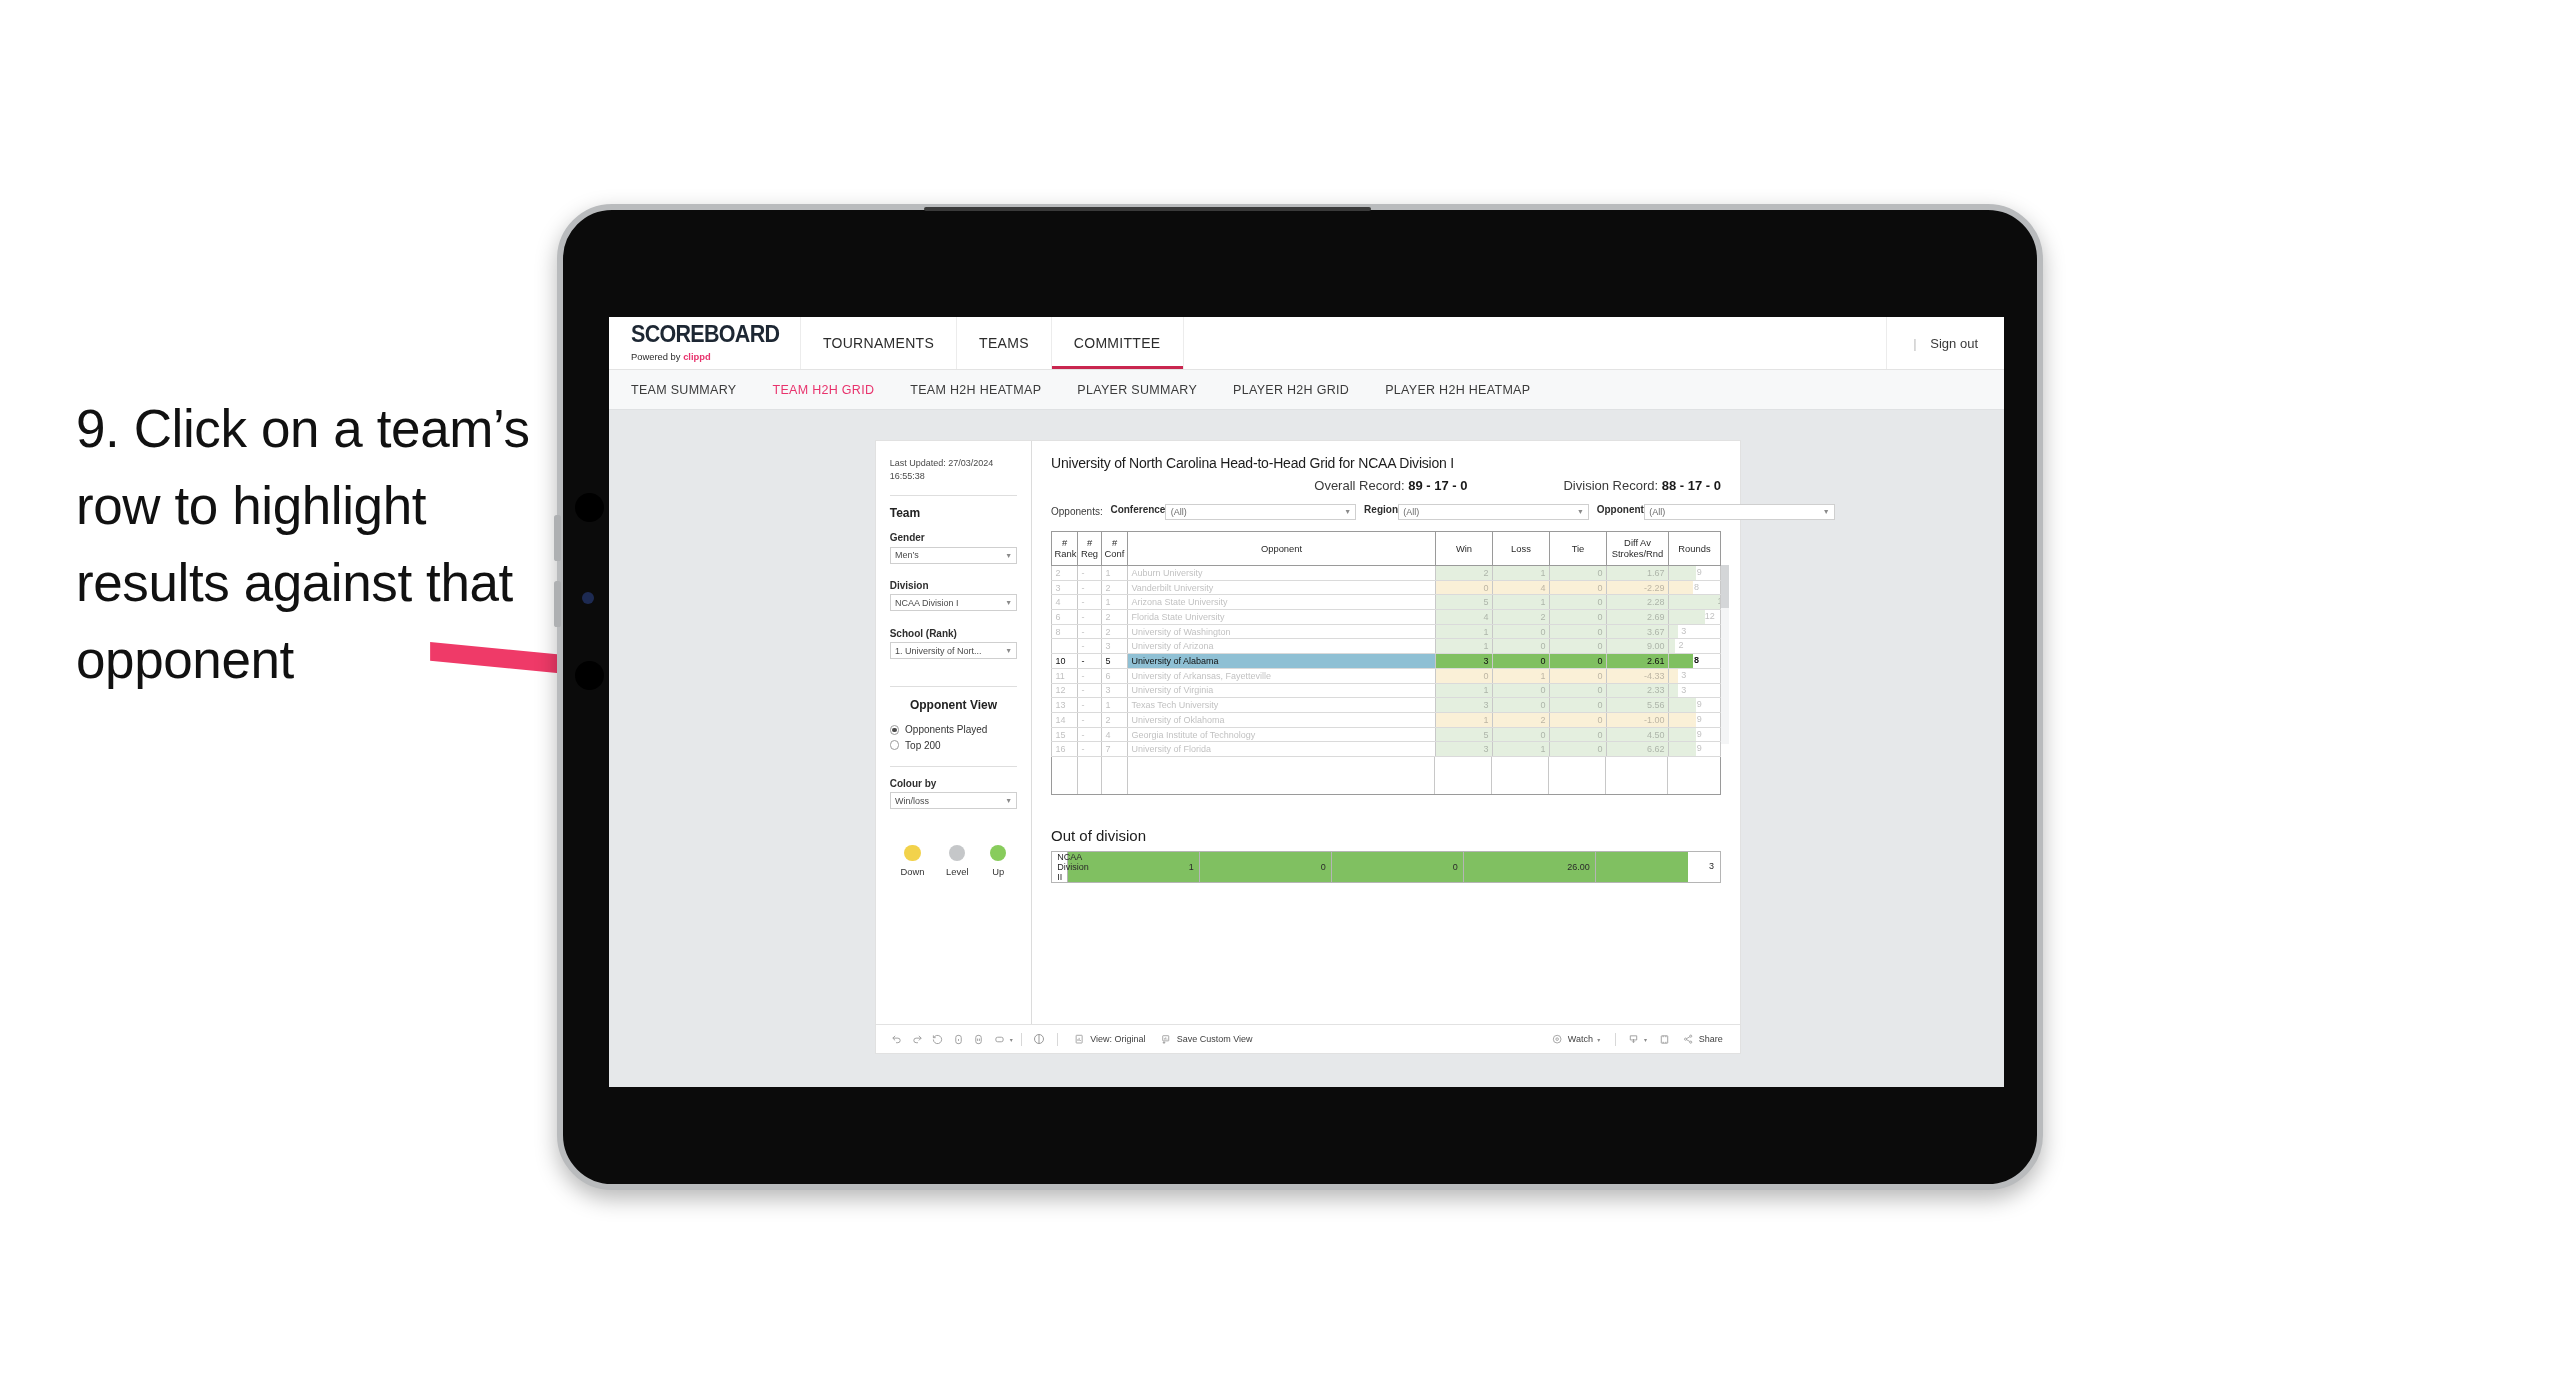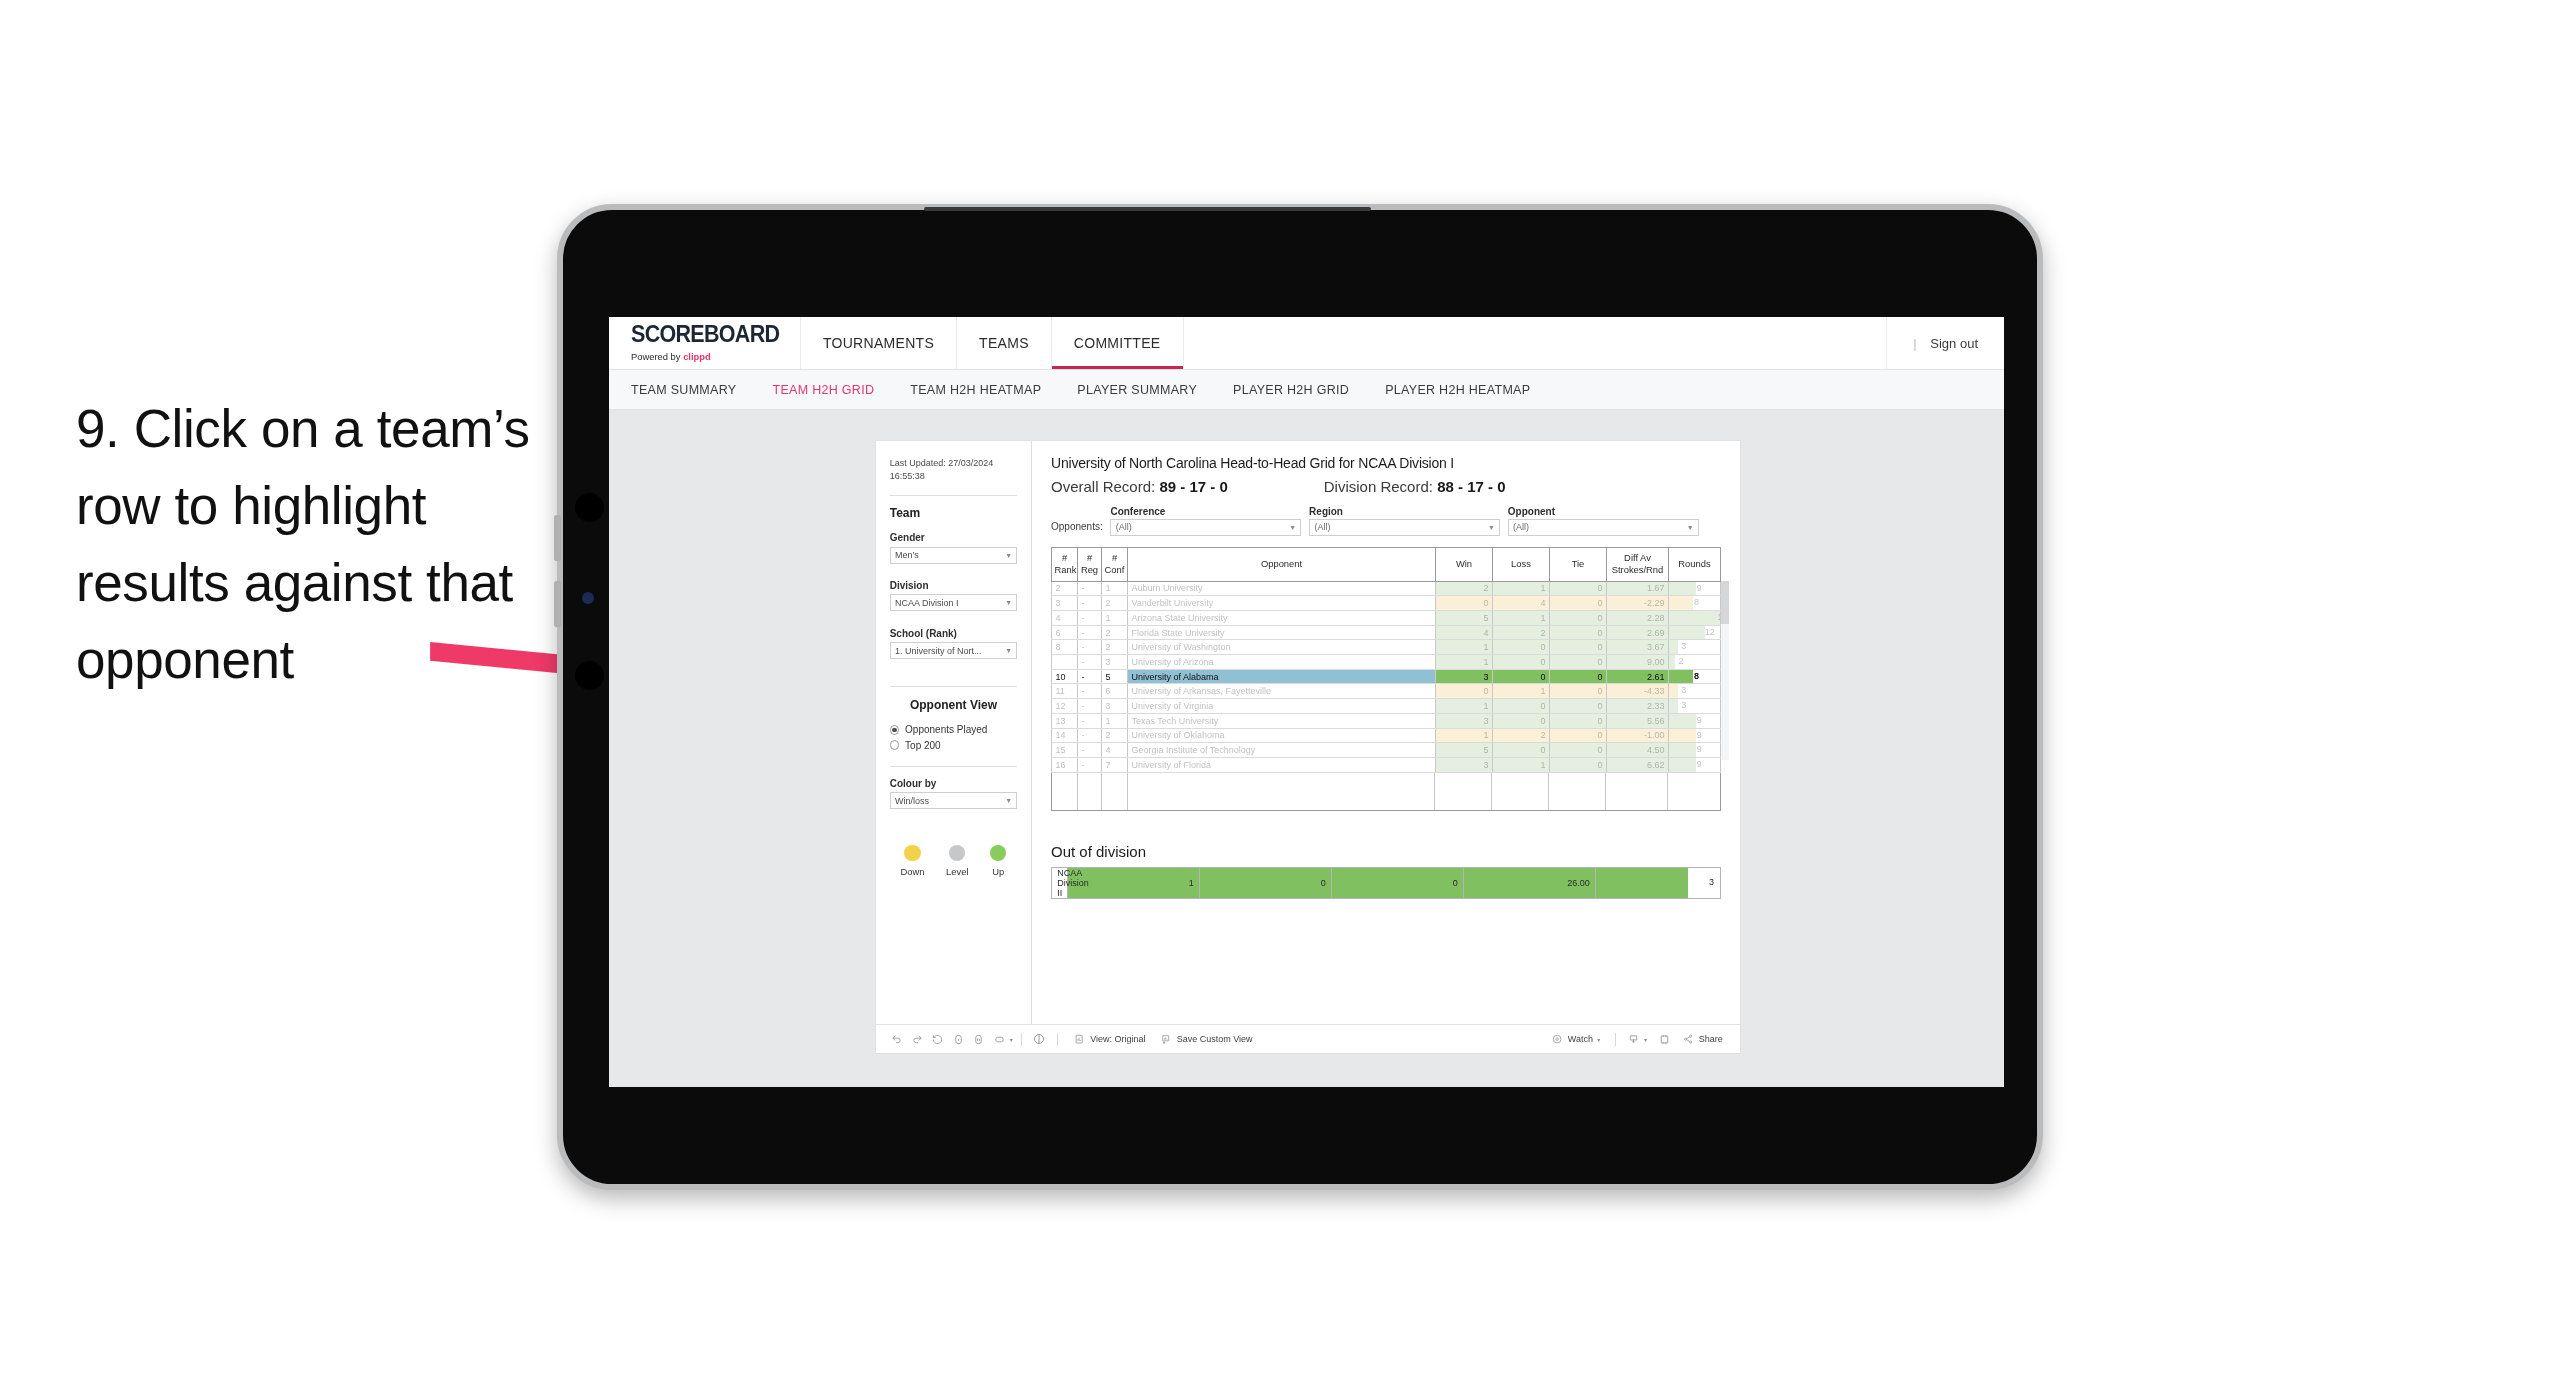--- a/index.html
+++ b/index.html
@@ -161,26 +161,26 @@
   }
   .radio.on::after { content:""; width:4.3px; height:4.3px; border-radius:50%; background:#4a4a4a; }
   #legend { display: flex; justify-content: space-around; margin-top: 19px; }
   .legend-item { display: flex; flex-direction: column; align-items: center; gap: 5.2px; }
   .legend-dot { width: 16.3px; height: 16.3px; border-radius: 50%; }
   .legend-label { font-size: 9.4px; color: #333; }
 
   
   #main { flex: 1; padding: 13.7px 19px 0 19px; min-width: 0; position: relative; }
   #title { font-size: 14px; color: #1c1c1c; letter-spacing: -0.2px; }
-  #records { display: flex; margin-top: 7.7px; font-size: 15px; color: #3a3a3a; }
+  #records { display: flex; margin-top: 7.7px; font-size: 13px; color: #3a3a3a; justify-content: flex-end; }
   #records .rec2 { margin-left: 96px; }
   #records b { color: #1a1a1a; }
   #opp-filters { display: flex; align-items: flex-end; margin-top: 10.3px; gap: 7.7px; }
   #opp-label { font-size: 10px; color: #3a3a3a; padding-bottom: 3.4px; }
-  .filter-col { display: flex; flex-direction: column; }
+  .filter-col { display: flex; flex-direction: row; }
   .filter-col .field-label { margin-bottom: 2.6px; }
   .filter-select {
     height: 16.3px; border: 0.9px solid #cfcfcf; background: #fff;
     display: flex; align-items: center; justify-content: space-between;
     padding: 0 4.3px; font-size: 9px; color: #6b6b6b;
   }
   .fc1 { width: 191px; } .fc2 { width: 191px; } .fc3 { width: 191px; }
 
   
   #grid-wrap { margin-top: 11px; position: relative; }

